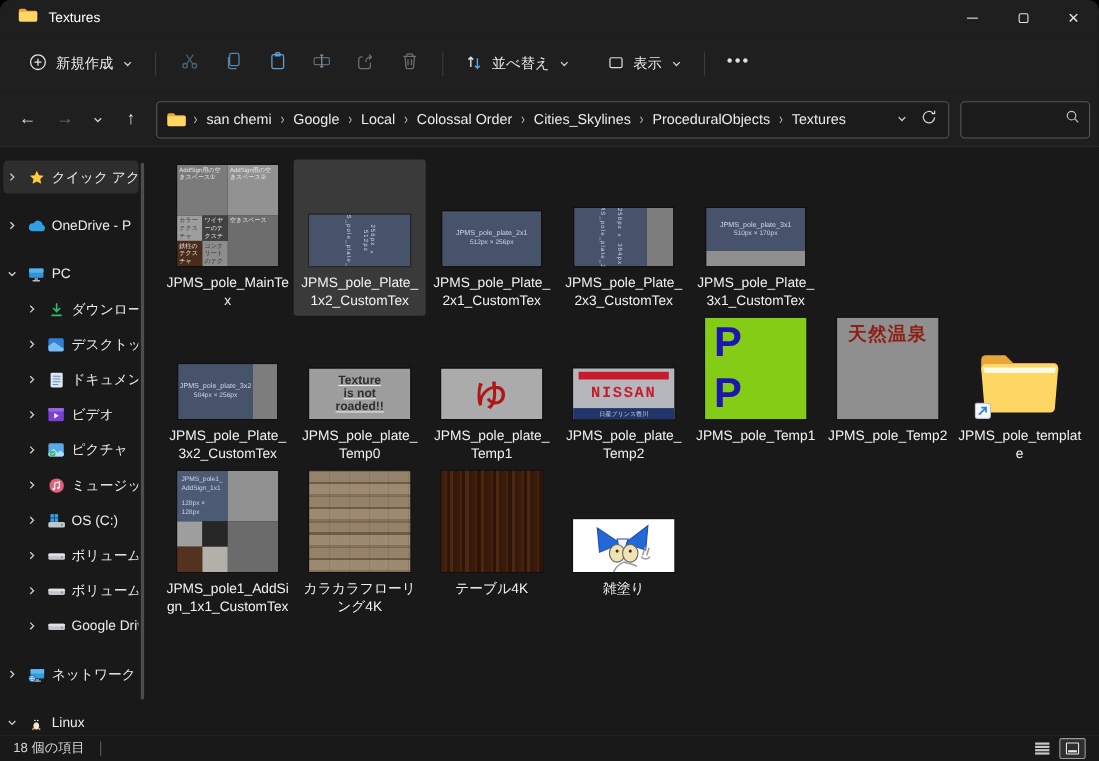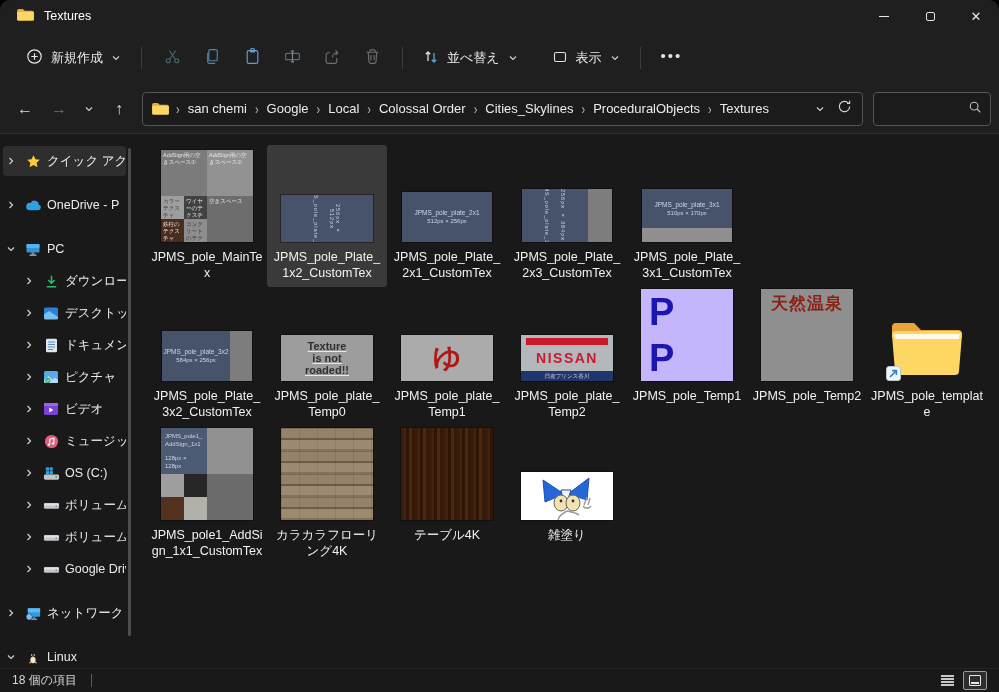--- a/index.html
+++ b/index.html
@@ -346,42 +346,42 @@
           <span class="slabel">ドキュメント</span>
         </div>
         <div class="side-item lv1">
           <span class="tchev" style="transform: rotate(-90deg);">
             <svg width="10" height="10" viewBox="0 0 10 10">
               <polyline points="2,3.5 5,6.5 8,3.5" fill="none" stroke="#cfcfcf" stroke-width="1.2"></polyline>
             </svg>
           </span>
           <span class="sicon">
             <svg width="16" height="14" viewBox="0 0 16 14">
+              <rect x="1" y="1" width="14" height="12" rx="1.5" fill="#7a3fd4"></rect>
+              <rect x="1" y="1" width="14" height="3" fill="#9a66e8"></rect>
+              <path d="M6.3 5.5l4 2.5-4 2.5z" fill="#fff"></path>
+            </svg>
+          </span>
+          <span class="slabel">ビデオ</span>
+        </div>
+        <div class="side-item lv1">
+          <span class="tchev" style="transform: rotate(-90deg);">
+            <svg width="10" height="10" viewBox="0 0 10 10">
+              <polyline points="2,3.5 5,6.5 8,3.5" fill="none" stroke="#cfcfcf" stroke-width="1.2"></polyline>
+            </svg>
+          </span>
+          <span class="sicon">
+            <svg width="16" height="14" viewBox="0 0 16 14">
               <rect x="1" y="1" width="14" height="12" rx="1.5" fill="#58a9e8"></rect>
               <path d="M1 10l4.5-4 4 3.5 2.5-2 3 2.5V11.5A1.5 1.5 0 0113.5 13h-11A1.5 1.5 0 011 11.5z" fill="#b3ddf7"></path>
               <circle cx="4.8" cy="10.4" r="2.6" fill="#35b26b"></circle>
               <path d="M3.6 10.4l.9.9 1.6-1.8" stroke="#fff" stroke-width=".9" fill="none"></path>
             </svg>
           </span>
           <span class="slabel">ピクチャ</span>
-        </div>
-        <div class="side-item lv1">
-          <span class="tchev" style="transform: rotate(-90deg);">
-            <svg width="10" height="10" viewBox="0 0 10 10">
-              <polyline points="2,3.5 5,6.5 8,3.5" fill="none" stroke="#cfcfcf" stroke-width="1.2"></polyline>
-            </svg>
-          </span>
-          <span class="sicon">
-            <svg width="16" height="14" viewBox="0 0 16 14">
-              <rect x="1" y="1" width="14" height="12" rx="1.5" fill="#7a3fd4"></rect>
-              <rect x="1" y="1" width="14" height="3" fill="#9a66e8"></rect>
-              <path d="M6.3 5.5l4 2.5-4 2.5z" fill="#fff"></path>
-            </svg>
-          </span>
-          <span class="slabel">ビデオ</span>
         </div>
         <div class="side-item lv1">
           <span class="tchev" style="transform: rotate(-90deg);">
             <svg width="10" height="10" viewBox="0 0 10 10">
               <polyline points="2,3.5 5,6.5 8,3.5" fill="none" stroke="#cfcfcf" stroke-width="1.2"></polyline>
             </svg>
           </span>
           <span class="sicon">
             <svg width="15" height="15" viewBox="0 0 16 16">
               <circle cx="8" cy="8" r="7" fill="#e0607e"></circle>
@@ -587,32 +587,32 @@
           </div>
           <div class="tile">
             <div class="thumb-area" style="height: 92px;">
               <div class="th" style="width: 92px; height: 46px; display: flex;">
                 <div style="flex: 1 1 0%; background: rgb(171, 171, 171); color: rgb(176, 24, 24); display: flex; align-items: center; justify-content: center; font-weight: bold; font-size: 28px;">ゆ</div>
               </div>
             </div>
             <div class="fname">JPMS_pole_plate_Temp1</div>
           </div>
           <div class="tile">
-            <div class="thumb-area" style="height: 92px;">
+            <div class="thumb-area" style="height: 92px; font-family: Liberation Mono, monospace;">
               <div class="th" style="width: 92px; height: 46px; display: flex; flex-direction: column; background: rgb(180, 184, 189);">
                 <div style="height: 7px; margin: 3px 5px 0px; background: rgb(200, 26, 43);"></div>
                 <div style="flex: 1 1 0%; display: flex; align-items: center; justify-content: center; color: rgb(200, 26, 43); font-weight: bold; font-size: 14px; letter-spacing: 1.5px;">NISSAN</div>
                 <div style="height: 10px; background: rgb(34, 53, 107); color: rgb(207, 214, 234); font-size: 5.5px; display: flex; align-items: center; justify-content: center;">日産プリンス香川</div>
               </div>
             </div>
             <div class="fname">JPMS_pole_plate_Temp2</div>
           </div>
           <div class="tile">
             <div class="thumb-area" style="height: 92px;">
-              <div class="th" style="width: 92px; height: 92px; display: flex; background: #c4b5fd; justify-content: center;">
+              <div class="th" style="width: 92px; height: 92px; display: flex; background: #84cc16; justify-content: center;">
                 <div style="color: rgb(28, 22, 176); font-weight: bold; font-size: 38px; line-height: 46px; letter-spacing: 10px; padding-left: 8px;">P P</div>
               </div>
             </div>
             <div class="fname">JPMS_pole_Temp1</div>
           </div>
           <div class="tile">
             <div class="thumb-area" style="height: 92px;">
               <div class="th" style="width: 92px; height: 92px; display: flex; background: rgb(143, 143, 143); justify-content: center;">
                 <div style="color: rgb(142, 31, 20); font-weight: bold; font-size: 17px; margin-top: 3px; letter-spacing: 1px;">天然温泉</div>
               </div>

